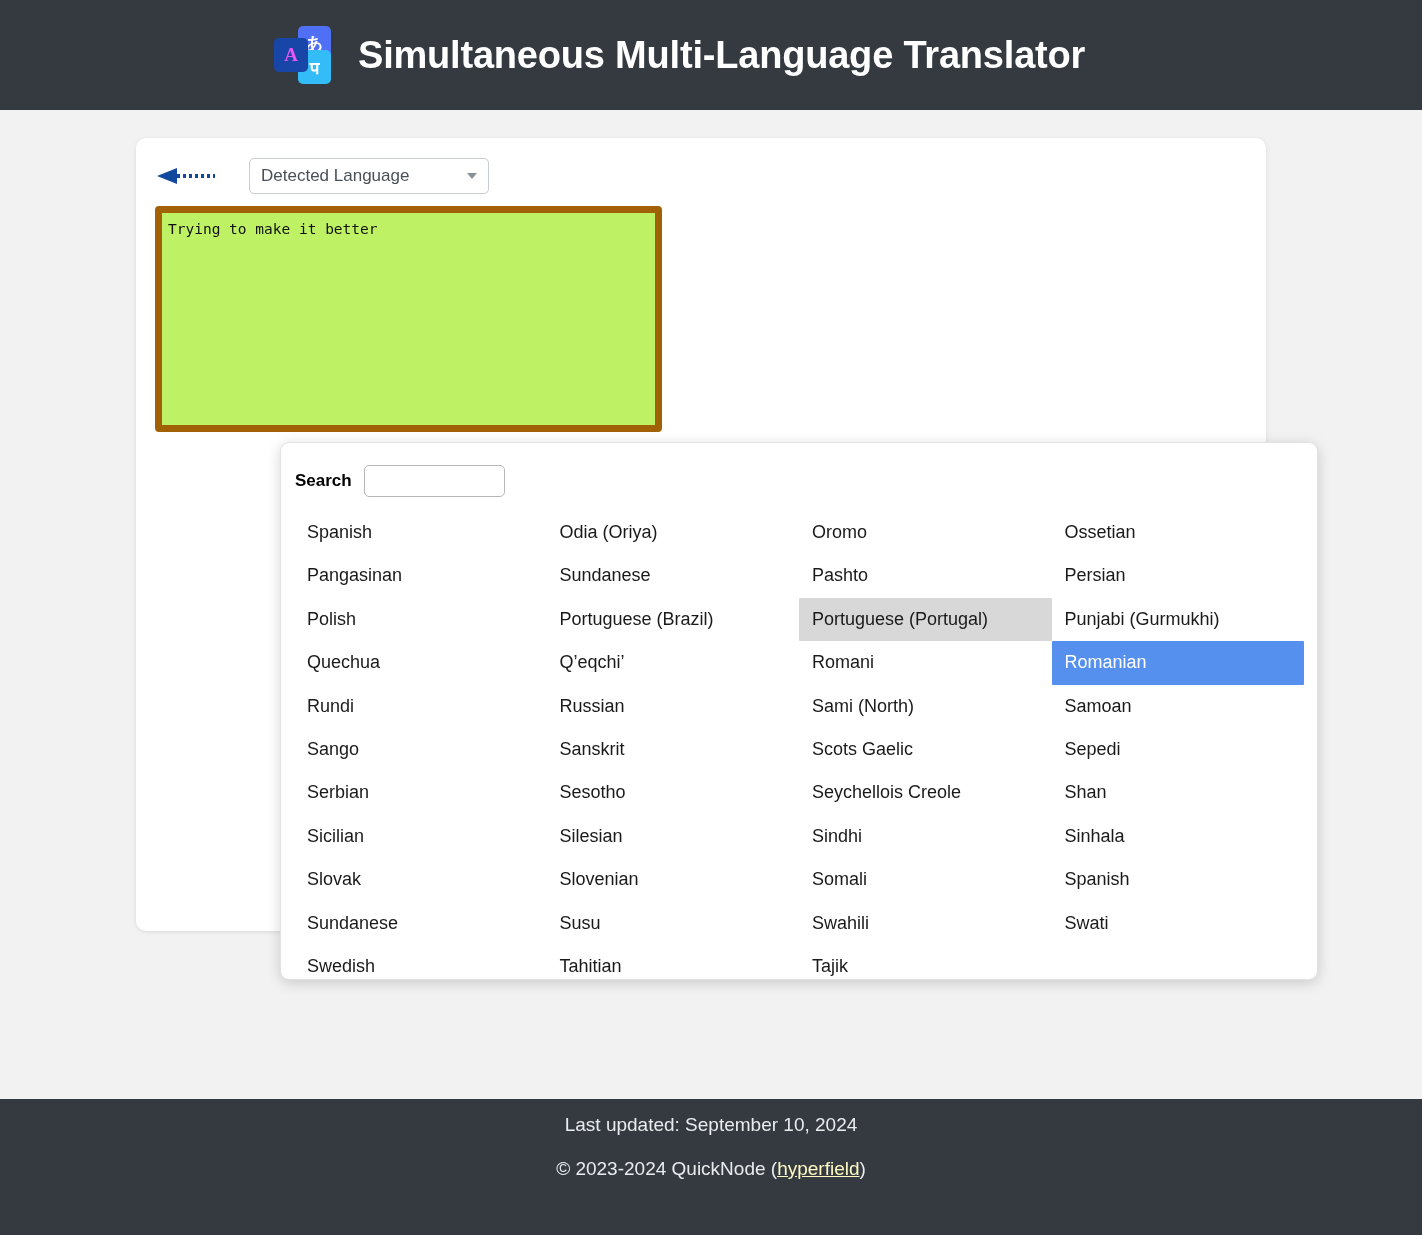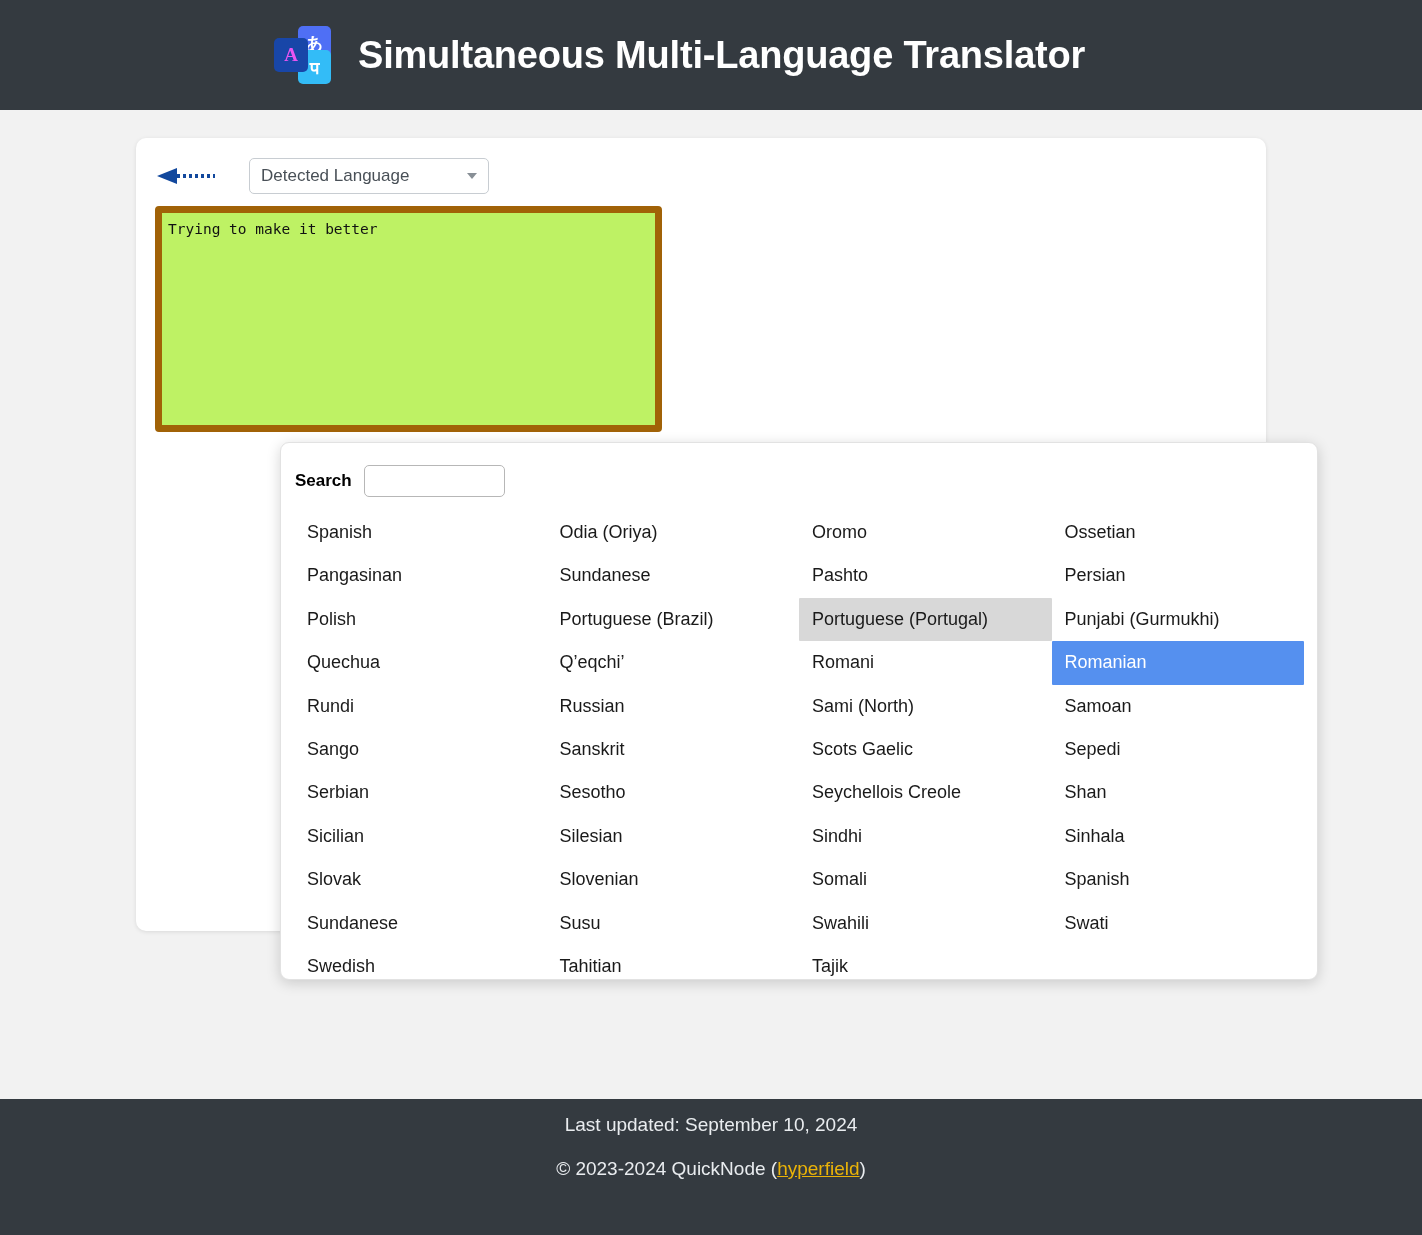--- a/index.html
+++ b/index.html
@@ -164,21 +164,21 @@
     position:absolute;
     left:0; bottom:0;
     width:1422px; height:136px;
     background:#343a40;
     color:#e9ecef;
     text-align:center;
     padding-top:16px;
   }
   .footer-line{ font-size:19px; line-height:1.0; }
   .footer-line + .footer-line{ margin-top:25px; }
-  .footer-link{ color:#eab308; }
+  .footer-link{ color:#fef9c3; }
 </style>
 </head>
 <body>
 
 <div class="site-header">
   <div class="logo">
     <div class="sq sq-b">
         <span>あ</span>
       </div>
     <div class="sq sq-c">

